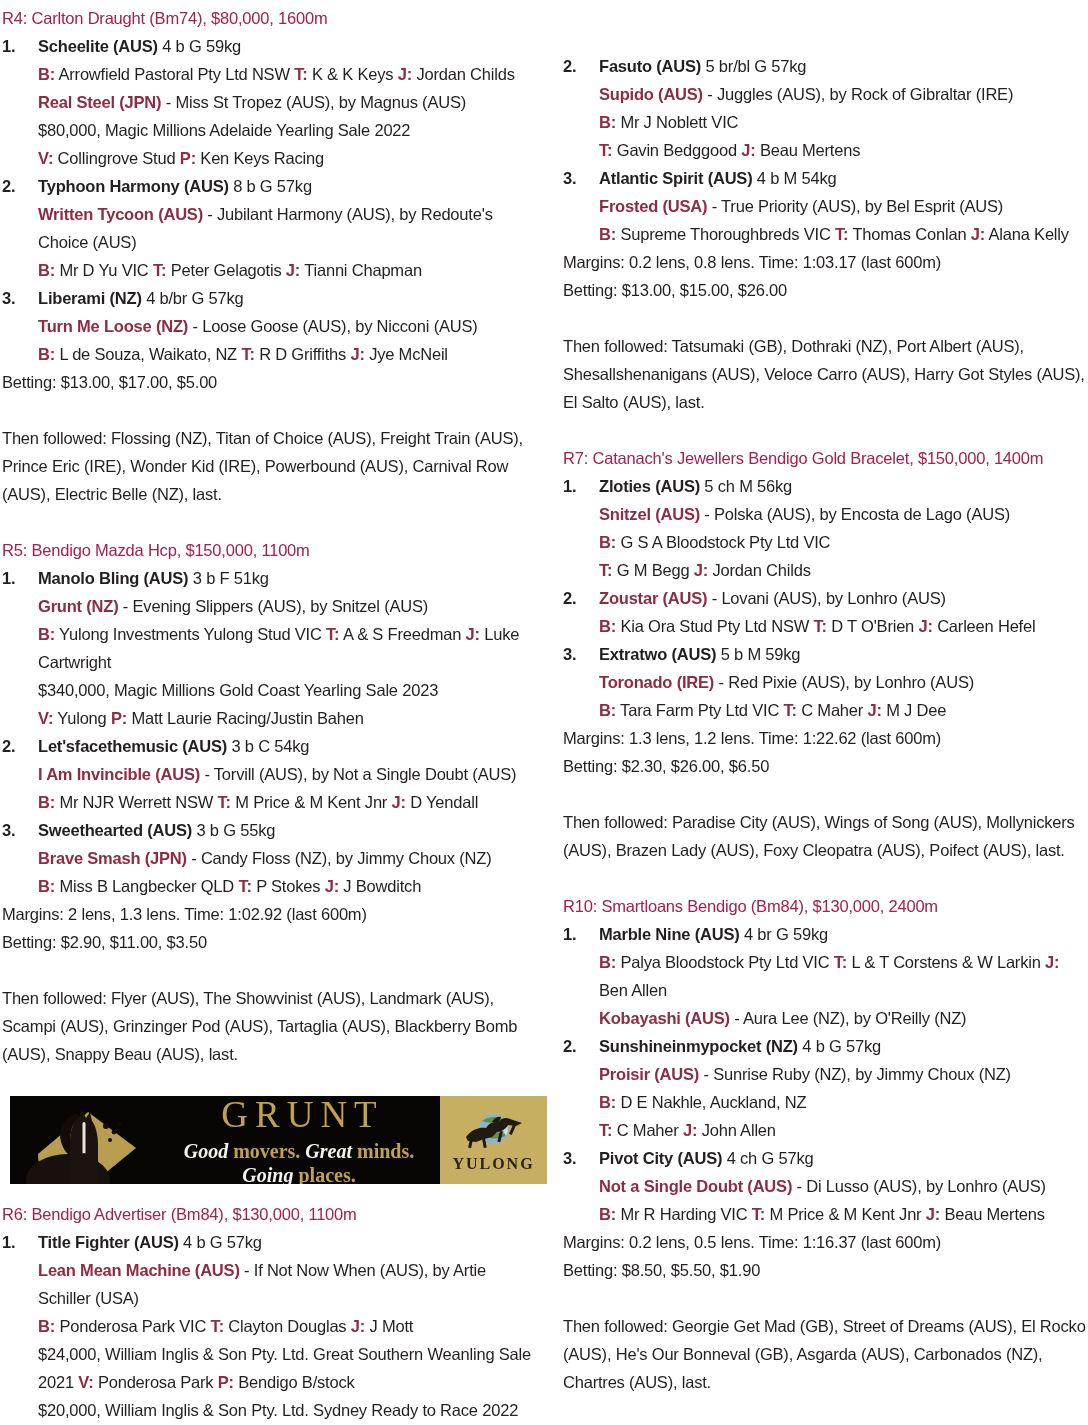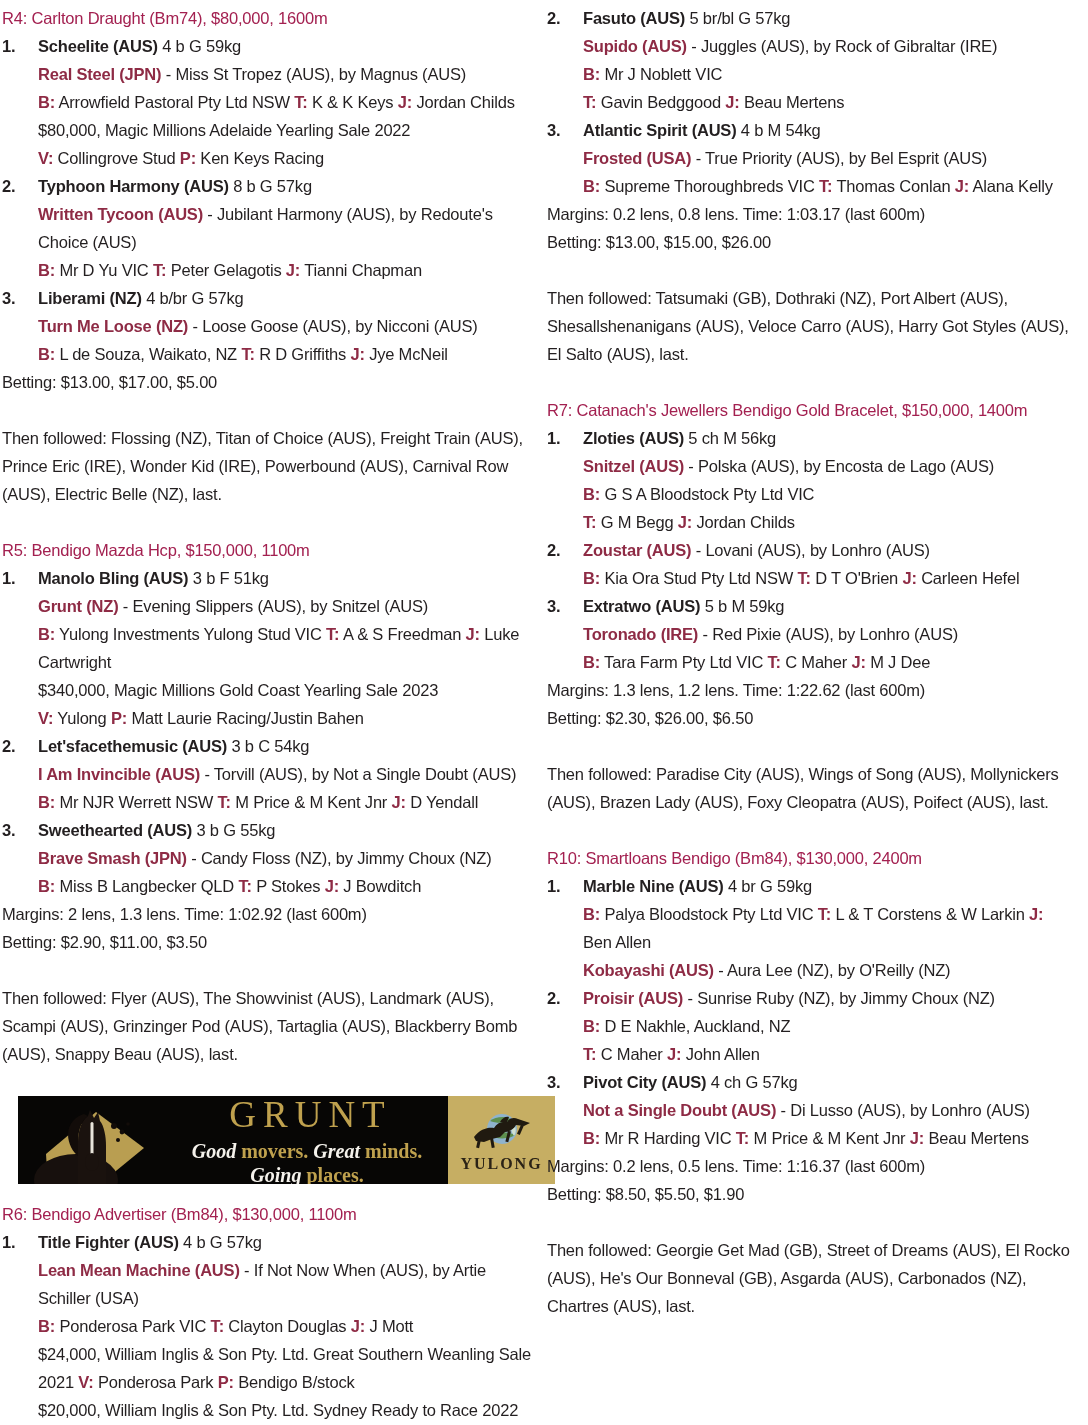--- a/index.html
+++ b/index.html
@@ -7,36 +7,36 @@
     --gold:#bfa14e; --bannerblack:#070605; --tan:#c6ae63; --logodark:#2b2316;
   }
   *{box-sizing:border-box;}
   html,body{margin:0;padding:0;}
   body{
     width:1088px;height:1425px;overflow:hidden;background:#ffffff;
     font-family:"Liberation Sans",sans-serif;
     font-size:16.5px;line-height:28px;letter-spacing:-0.2px;color:var(--ink);
     padding:4px 0 0 2px;
   }
-  .cols{display:flex;gap:8px;}
+  .cols{display:flex;gap:24px;align-items:flex-end;}
   .col{width:537px;flex:none;}
   .col.right{width:525px;}
   .race-header{color:var(--red);white-space:nowrap;}
   .entry{display:flex;}
   .num{width:36px;flex:none;font-weight:700;}
   .entry-body{flex:1;min-width:0;}
   .eline{}
   .s-b{font-weight:700;}
   .s-m{font-weight:700;color:var(--maroon);}
   .s-p{}
   .fline{}
   .tf{margin:28px 0;}
   
   .banner{
-    width:537px;height:88px;margin:8px 16px 16px;display:flex;
+    width:537px;height:88px;margin:8px 8px 16px;display:flex;
     background:var(--bannerblack);overflow:hidden;
   }
   .banner-photo{width:148px;flex:none;position:relative;}
   .banner-photo svg{display:block;}
   .banner-center{
     flex:1;display:flex;flex-direction:column;align-items:center;justify-content:center;
     padding-top:2px;line-height:1;
   }
   .banner-title{
     font-family:"Liberation Serif",serif;font-weight:400;
@@ -61,22 +61,22 @@
 </head>
 <body>
 
 <div class="cols">
   <div class="col">
       <div class="race-header">R4: Carlton Draught (Bm74), $80,000, 1600m</div>
       <div class="entry">
         <span class="num">1.</span>
         <div class="entry-body">
           <div class="eline"><span class="s-b">Scheelite (AUS)</span><span class="s-p"> 4 b G 59kg</span></div>
+          <div class="eline"><span class="s-m">B:</span><span class="s-p"> Arrowfield Pastoral Pty Ltd NSW </span><span class="s-m">T:</span><span class="s-p"> K &amp; K Keys </span><span class="s-m">J:</span><span class="s-p"> Jordan Childs</span></div>
           <div class="eline"><span class="s-m">Real Steel (JPN)</span><span class="s-p"> - Miss St Tropez (AUS), by Magnus (AUS)</span></div>
-          <div class="eline"><span class="s-m">B:</span><span class="s-p"> Arrowfield Pastoral Pty Ltd NSW </span><span class="s-m">T:</span><span class="s-p"> K &amp; K Keys </span><span class="s-m">J:</span><span class="s-p"> Jordan Childs</span></div>
           <div class="eline"><span class="s-p">$80,000, Magic Millions Adelaide Yearling Sale 2022</span></div>
           <div class="eline"><span class="s-m">V:</span><span class="s-p"> Collingrove Stud </span><span class="s-m">P:</span><span class="s-p"> Ken Keys Racing</span></div>
         </div>
       </div>
       <div class="entry">
         <span class="num">2.</span>
         <div class="entry-body">
           <div class="eline"><span class="s-b">Typhoon Harmony (AUS)</span><span class="s-p"> 8 b G 57kg</span></div>
           <div class="eline"><span class="s-m">Written Tycoon (AUS)</span><span class="s-p"> - Jubilant Harmony (AUS), by Redoute's Choice (AUS)</span></div>
           <div class="eline"><span class="s-m">B:</span><span class="s-p"> Mr D Yu VIC </span><span class="s-m">T:</span><span class="s-p"> Peter Gelagotis </span><span class="s-m">J:</span><span class="s-p"> Tianni Chapman</span></div>
@@ -226,20 +226,21 @@
         <span class="num">1.</span>
         <div class="entry-body">
           <div class="eline"><span class="s-b">Marble Nine (AUS)</span><span class="s-p"> 4 br G 59kg</span></div>
           <div class="eline"><span class="s-m">B:</span><span class="s-p"> Palya Bloodstock Pty Ltd VIC </span><span class="s-m">T:</span><span class="s-p"> L &amp; T Corstens &amp; W Larkin </span><span class="s-m">J:</span><span class="s-p"> Ben Allen</span></div>
           <div class="eline"><span class="s-m">Kobayashi (AUS)</span><span class="s-p"> - Aura Lee (NZ), by O'Reilly (NZ)</span></div>
         </div>
       </div>
       <div class="entry">
         <span class="num">2.</span>
         <div class="entry-body">
+          <div class="eline"><span class="s-b">Sunshineinmypocket (NZ)</span><span class="s-p"> 4 b G 57kg</span></div>
           <div class="eline"><span class="s-m">Proisir (AUS)</span><span class="s-p"> - Sunrise Ruby (NZ), by Jimmy Choux (NZ)</span></div>
           <div class="eline"><span class="s-m">B:</span><span class="s-p"> D E Nakhle, Auckland, NZ</span></div>
           <div class="eline"><span class="s-m">T:</span><span class="s-p"> C Maher </span><span class="s-m">J:</span><span class="s-p"> John Allen</span></div>
         </div>
       </div>
       <div class="entry">
         <span class="num">3.</span>
         <div class="entry-body">
           <div class="eline"><span class="s-b">Pivot City (AUS)</span><span class="s-p"> 4 ch G 57kg</span></div>
           <div class="eline"><span class="s-m">Not a Single Doubt (AUS)</span><span class="s-p"> - Di Lusso (AUS), by Lonhro (AUS)</span></div>

